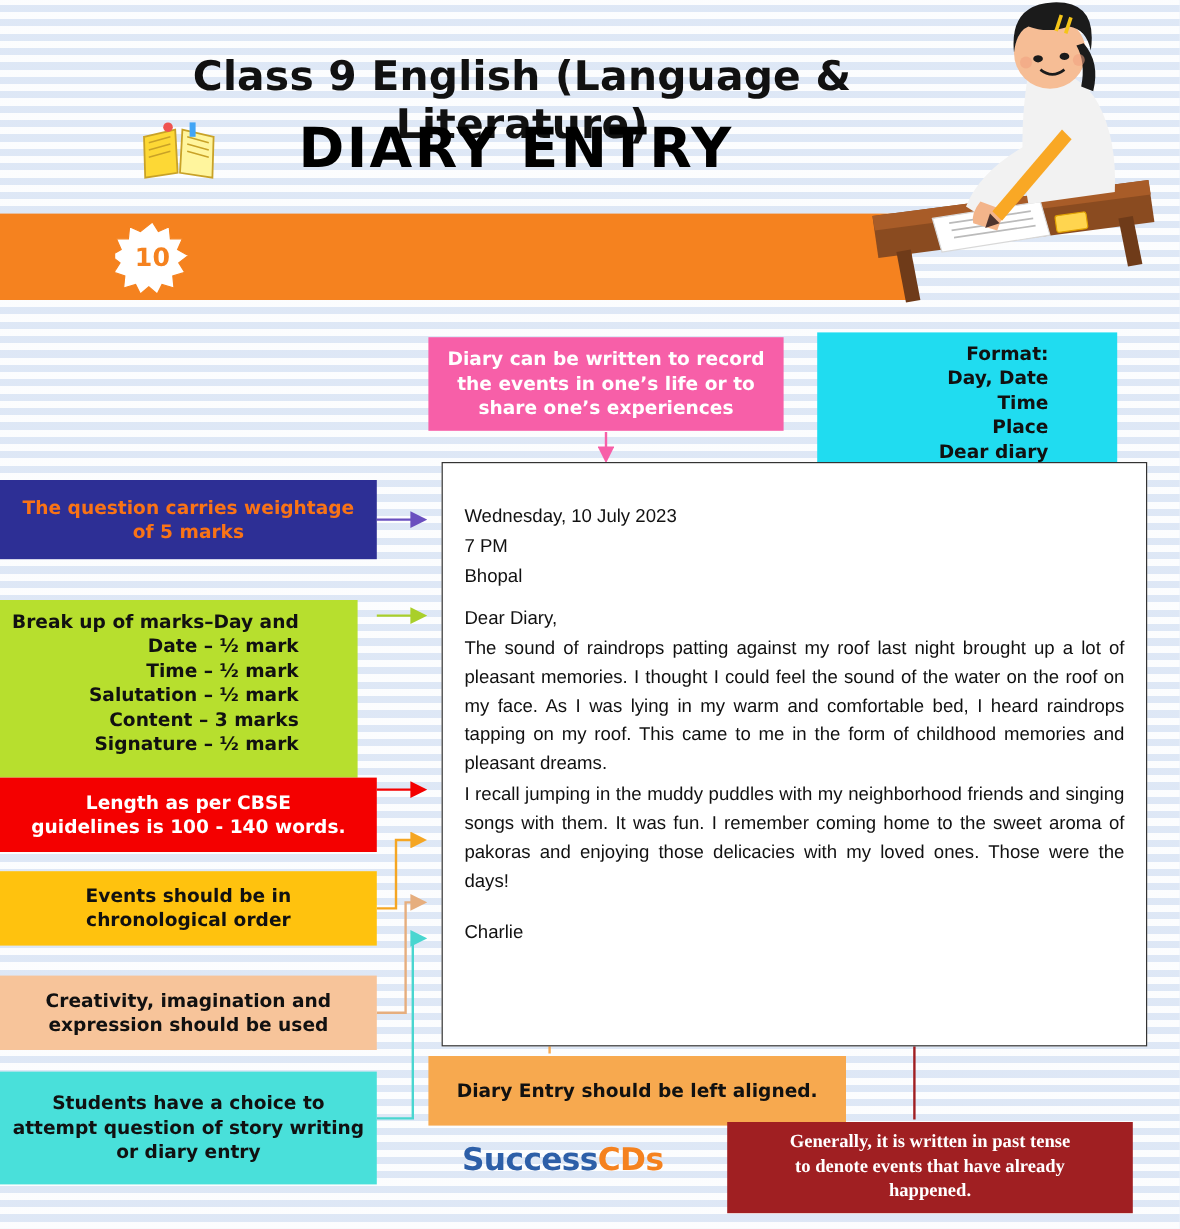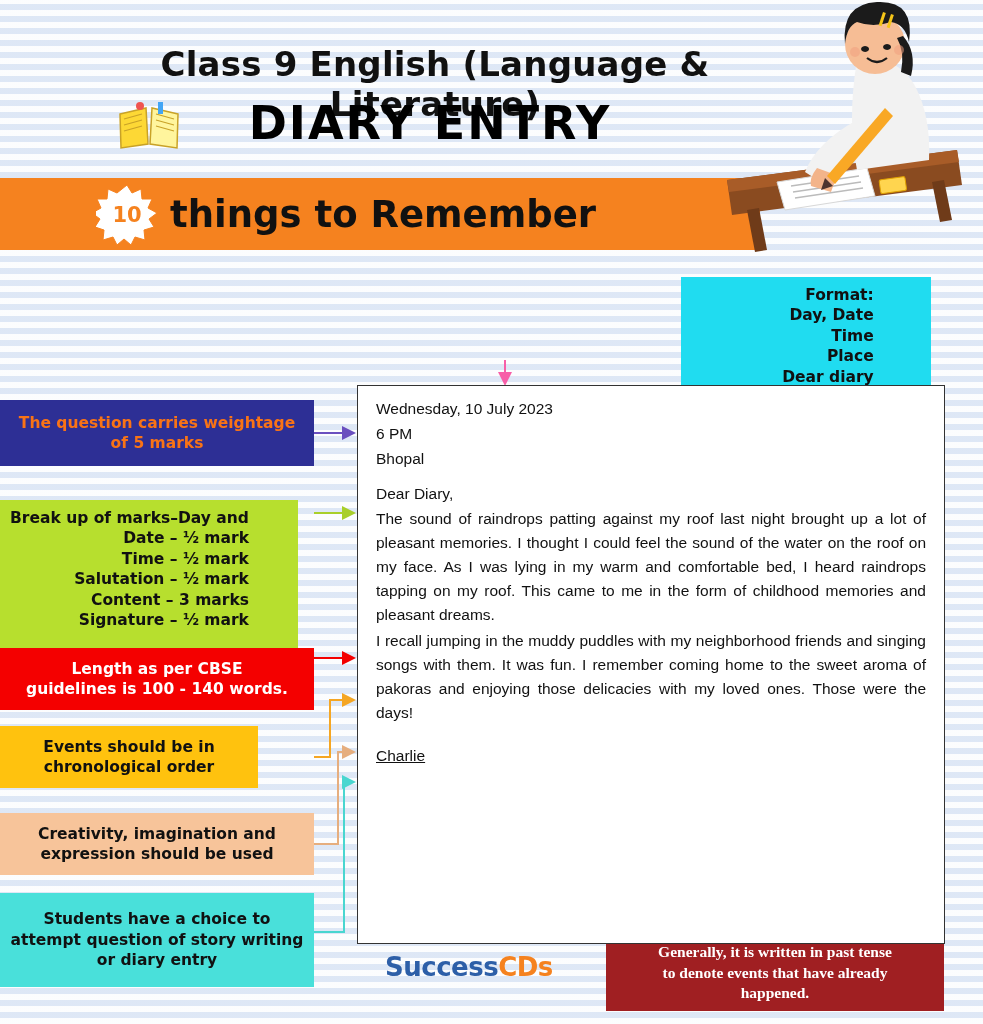--- a/index.html
+++ b/index.html
@@ -125,37 +125,37 @@
     text-align: right;
     justify-content: flex-start;
     align-items: flex-start;
   }
 
   #box-pink     { left: 357px; top: 281px;  width: 296px; height: 78px;  background: #f75fa8; color: #fff; }
   #box-cyan     { left: 681px; top: 277px;  width: 250px; height: 188px; background: #20dcf0; color: #111; }
   #box-navy     { left: 0px;   top: 400px;  width: 314px; height: 66px;  background: #2d2f95; color: #f97316; }
   #box-green    { left: 0px;   top: 500px;  width: 298px; height: 148px; background: #b7df2e; color: #111; }
   #box-red      { left: 0px;   top: 648px;  width: 314px; height: 62px;  background: #f40000; color: #fff; }
-  #box-yellow   { left: 0px;   top: 726px;  width: 258px; height: 62px;  background: #ffc20e; color: #111; }
+  #box-yellow   { left: 0px;   top: 726px;  width: 314px; height: 62px;  background: #ffc20e; color: #111; }
   #box-peach    { left: 0px;   top: 813px;  width: 314px; height: 62px;  background: #f7c49a; color: #111; }
   #box-turq     { left: 0px;   top: 893px;  width: 314px; height: 94px;  background: #49e0da; color: #111; }
   #box-orange2  { left: 357px; top: 880px;  width: 348px; height: 58px;  background: #f7a94f; color: #111; }
   #box-maroon   { left: 606px; top: 935px;  width: 338px; height: 76px;  background: #a01f22; color: #fff; font-family: Liberation Serif, serif; }
 
   
   .diary {
     position: absolute;
-    left: 357px;
+    left: 368px;
     top: 385px;
     width: 588px;
-    height: 559px;
+    height: 487px;
     background: #fff;
     border: 1px solid #333;
     box-sizing: border-box;
-    padding: 10px 18px 10px 18px;
+    padding: 32px 18px 10px 18px;
     font-family: "Liberation Sans", sans-serif;
   }
   .diary .meta {
     font-size: 15.5px;
     color: #111;
     line-height: 1.62;
     margin-bottom: 14px;
   }
   .diary .salutation {
     font-size: 15.5px;
@@ -166,21 +166,20 @@
     font-size: 15.5px;
     color: #111;
     line-height: 1.55;
     margin: 0 0 2px 0;
     text-align: justify;
   }
   .diary .sign {
     font-size: 15.5px;
     color: #111;
     margin-top: 22px;
-    text-decoration: underline;
   }
 
   
   .logo {
     position: absolute;
     left: 385px;
     top: 952px;
     font-size: 26px;
     font-weight: bold;
     font-family: "DejaVu Sans", sans-serif;
@@ -217,21 +216,20 @@
 
     <div class="orange-band"></div>
 
     <svg class="badge" viewBox="0 0 62 62">
       <path d="M31 1 L36 9 L45 5 L46 15 L56 15 L52 24 L61 29 L53 35 L58 43 L48 46 L49 56 L39 53 L35 61 L28 55 L21 61 L17 53 L7 56 L8 46 L-1 43 L4 35 L-4 29 L5 24 L1 15 L11 15 L12 5 L21 9 Z" fill="#ffffff" stroke="#f5821f" stroke-width="1"></path>
     </svg>
     <div class="badge" style="pointer-events:none;">
       <span class="num">10</span>
     </div>
 
-    <div class="band-text">things to Remember</div>
 
     <svg class="illus" viewBox="0 0 260 260">
 
       <path d="M20 180 L250 150 L255 185 L25 215 Z" fill="#8a4b20"></path>
       <path d="M20 180 L250 150 L252 162 L22 192 Z" fill="#a85c28"></path>
       <path d="M40 210 L48 252 L60 250 L52 208 Z" fill="#6f3b19"></path>
       <path d="M225 182 L233 222 L245 220 L237 180 Z" fill="#6f3b19"></path>
 
       <path d="M70 182 L160 168 L168 196 L78 210 Z" fill="#ffffff" stroke="#d8d8d8"></path>
       <path d="M84 186 L152 176 M86 192 L154 182 M88 198 L156 188" stroke="#bbb" stroke-width="1.4"></path>
@@ -298,20 +296,23 @@
     <path d="M314 433 L352 433" stroke="#6a4fbf" stroke-width="2" fill="none" marker-end="url(#ar-navy)"></path>
     <path d="M314 513 L352 513" stroke="#a9cf2a" stroke-width="2" fill="none" marker-end="url(#ar-green)"></path>
     <path d="M314 658 L352 658" stroke="#f40000" stroke-width="2" fill="none" marker-end="url(#ar-red)"></path>
     <path d="M314 757 L330 757 L330 700 L352 700" stroke="#f5a623" stroke-width="2" fill="none" marker-end="url(#ar-yellow)"></path>
     <path d="M314 844 L338 844 L338 752 L352 752" stroke="#e6ae7e" stroke-width="2" fill="none" marker-end="url(#ar-peach)"></path>
     <path d="M314 932 L344 932 L344 782 L352 782" stroke="#49d6d0" stroke-width="2" fill="none" marker-end="url(#ar-turq)"></path>
     <path d="M458 878 L458 812" stroke="#f7a94f" stroke-width="2" fill="none" marker-end="url(#ar-orange2)"></path>
     <path d="M762 933 L762 812" stroke="#a01f22" stroke-width="2" fill="none" marker-end="url(#ar-maroon)"></path>
   </svg>
 
+  <div class="box" id="box-pink">Diary can be written to record
+the events in one’s life or to
+share one’s experiences</div>
   <div class="box left-align" id="box-cyan">Format:
 Day, Date
 Time
 Place
 Dear diary
 (Body of diary entry)
 
 Signature</div>
   <div class="box" id="box-navy">The question carries weightage
 of 5 marks</div>
@@ -331,21 +332,21 @@
 attempt question of story writing
 or diary entry</div>
   <div class="box" id="box-orange2">Diary Entry should be left aligned.</div>
   <div class="box" id="box-maroon">Generally, it is written in past tense
 to denote events that have already
 happened.</div>
 
   <div class="diary">
     <div class="meta">
       <div>Wednesday, 10 July  2023</div>
-      <div>6 PM</div>
+      <div>7 PM</div>
       <div>Bhopal</div>
     </div>
     <div class="salutation">Dear Diary,</div>
     <p class="body">The sound of raindrops patting against my roof last night brought up a lot of pleasant memories. I thought I could feel the sound of the water on the roof on my face. As I was lying in my warm and comfortable bed, I heard raindrops tapping on my roof. This came to me in the form of childhood memories and pleasant dreams.</p>
     <p class="body">I recall jumping in the muddy puddles with my neighborhood friends and singing songs with them. It was fun. I remember coming home to the sweet aroma of pakoras and enjoying those delicacies with my loved ones. Those were the days!</p>
     <div class="sign">Charlie</div>
   </div>
 
   <div class="logo">
     <span class="s">Success</span><span class="c">CDs</span>

